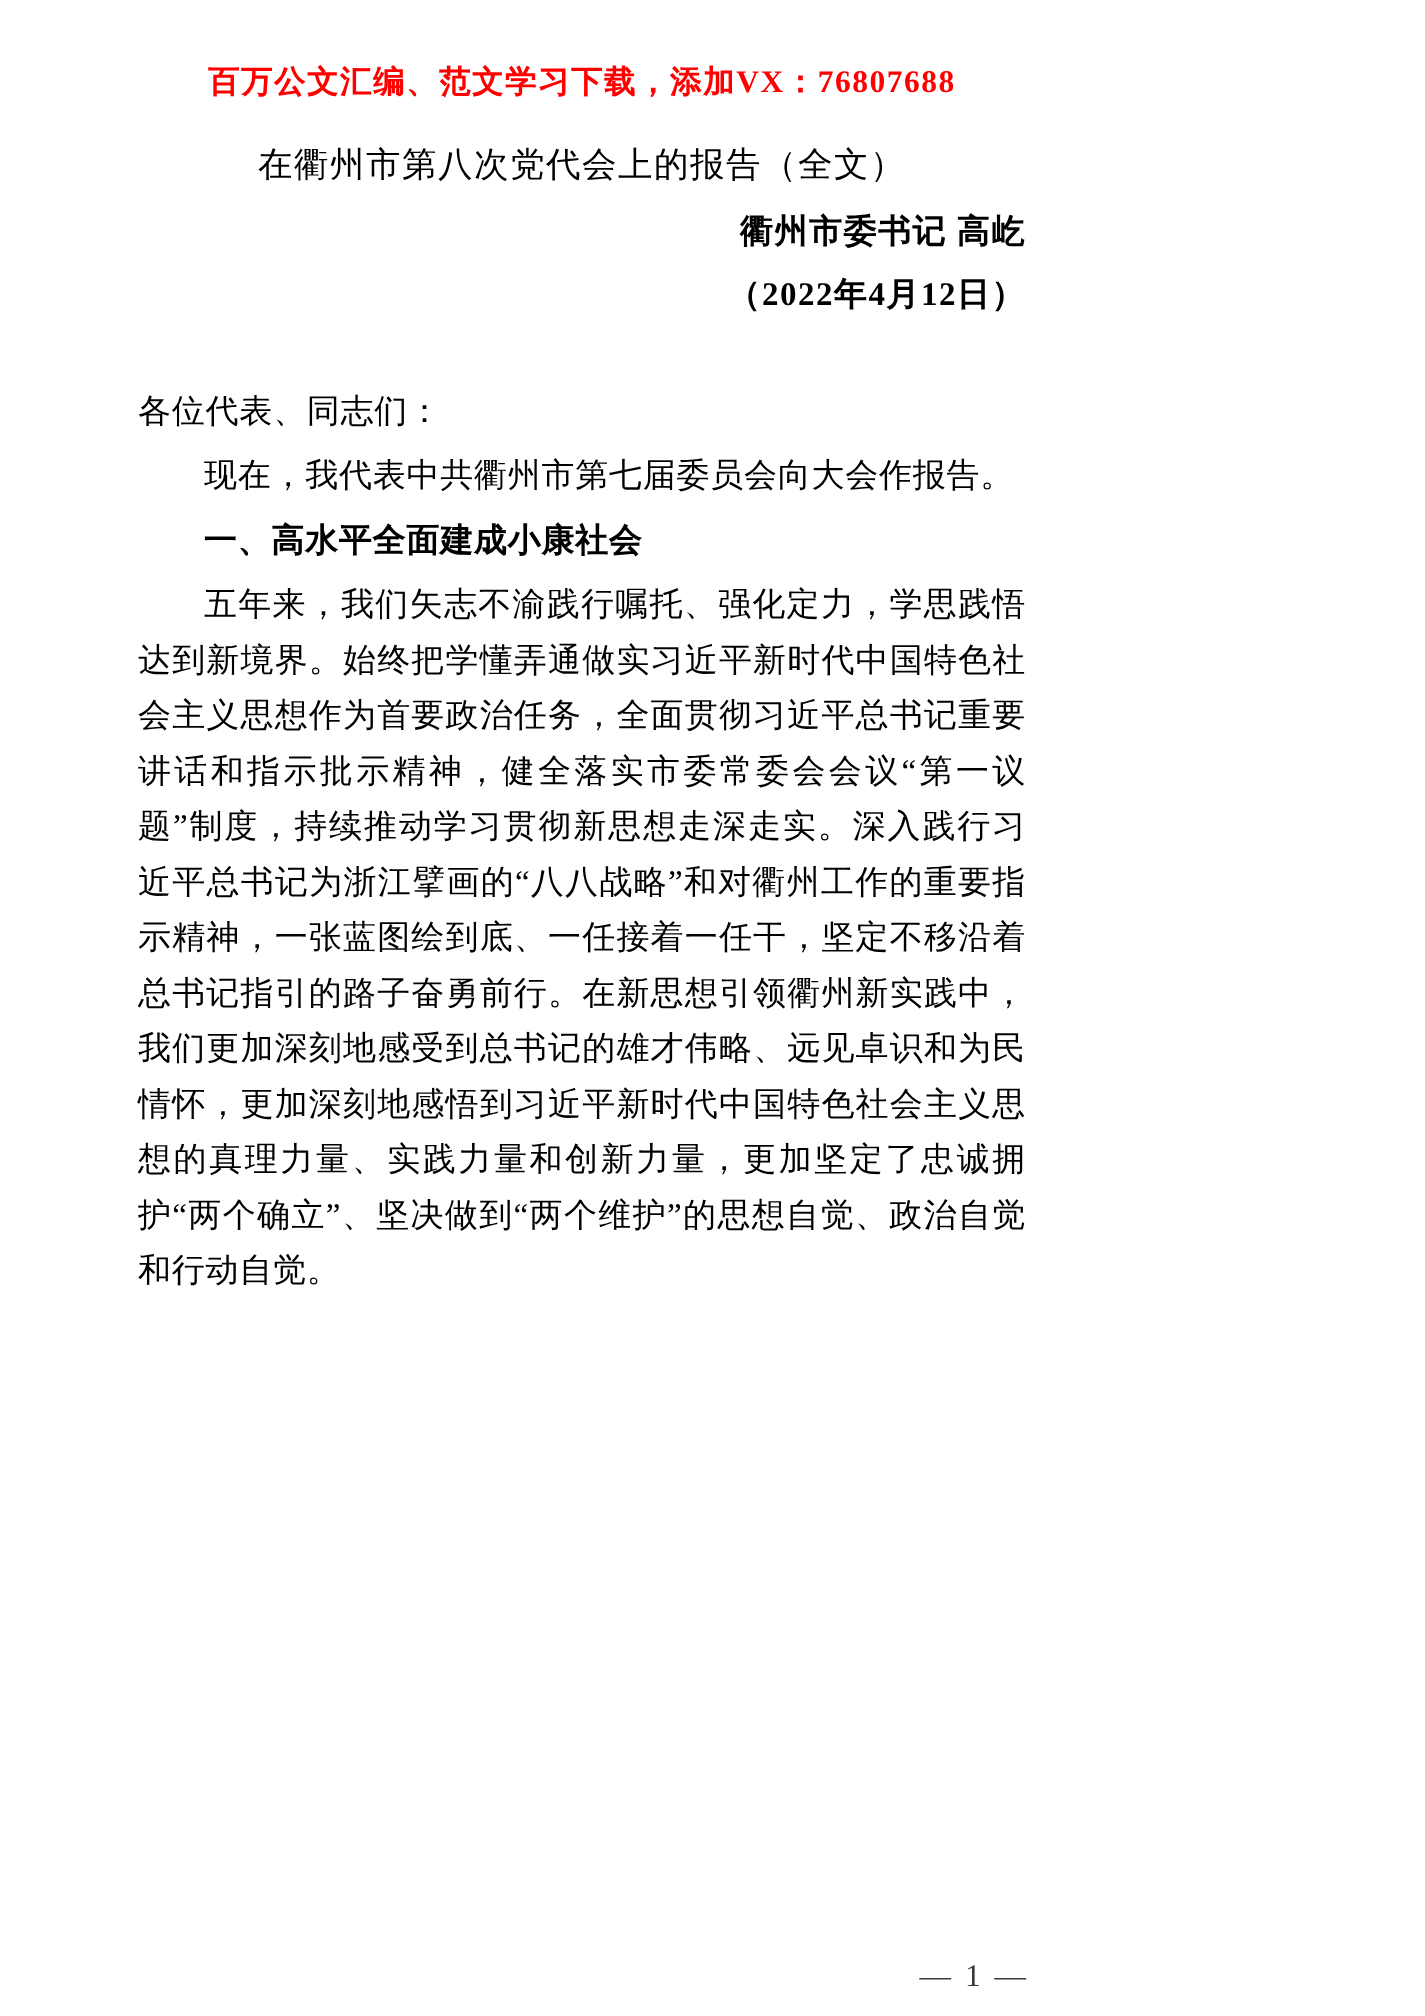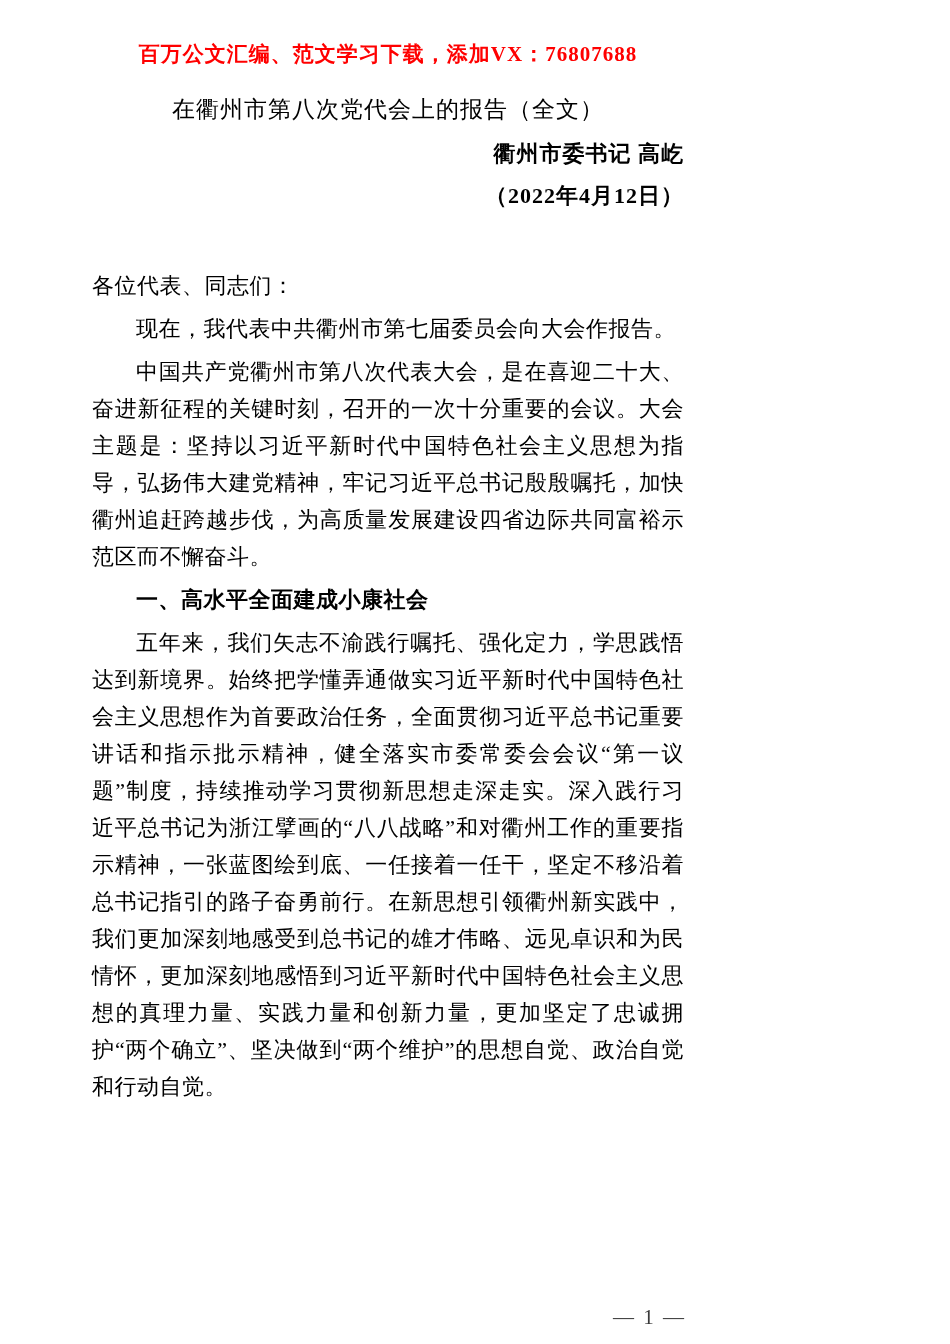--- a/index.html
+++ b/index.html
@@ -38,21 +38,21 @@
     letter-spacing: 1px;
   }
   .doc-subtitle {
     text-align: right;
     font-size: 22px;
     font-weight: bold;
     margin: 0 0 12px 0;
     letter-spacing: 1px;
   }
   .doc-body {
-    margin-top: 56px;
+    margin-top: 44px;
     font-size: 22px;
     line-height: 37px;
     text-align: justify;
     letter-spacing: 0.5px;
   }
   .doc-body p {
     margin: 0 0 6px 0;
     text-indent: 2em;
   }
   .doc-body p.no-indent {
@@ -79,20 +79,19 @@
 
   <h1 class="doc-title">在衢州市第八次党代会上的报告（全文）</h1>
 
   <div class="doc-subtitle">衢州市委书记 高屹</div>
 
   <div class="doc-subtitle">（2022年4月12日）</div>
 
   <div class="doc-body">
     <p class="no-indent">各位代表、同志们：</p>
     <p>现在，我代表中共衢州市第七届委员会向大会作报告。</p>
-    <p>中国共产党衢州市第八次代表大会，是在喜迎二十大、奋进新征程的关键时刻，召开的一次十分重要的会议。大会主题是：坚持以习近平新时代中国特色社会主义思想为指导，弘扬伟大建党精神，牢记习近平总书记殷殷嘱托，加快衢州追赶跨越步伐，为高质量发展建设四省边际共同富裕示范区而不懈奋斗。</p>
     <p class="section-heading">一、高水平全面建成小康社会</p>
     <p>五年来，我们矢志不渝践行嘱托、强化定力，学思践悟达到新境界。始终把学懂弄通做实习近平新时代中国特色社会主义思想作为首要政治任务，全面贯彻习近平总书记重要讲话和指示批示精神，健全落实市委常委会会议“第一议题”制度，持续推动学习贯彻新思想走深走实。深入践行习近平总书记为浙江擘画的“八八战略”和对衢州工作的重要指示精神，一张蓝图绘到底、一任接着一任干，坚定不移沿着总书记指引的路子奋勇前行。在新思想引领衢州新实践中，我们更加深刻地感受到总书记的雄才伟略、远见卓识和为民情怀，更加深刻地感悟到习近平新时代中国特色社会主义思想的真理力量、实践力量和创新力量，更加坚定了忠诚拥护“两个确立”、坚决做到“两个维护”的思想自觉、政治自觉和行动自觉。</p>
   </div>
 
   <div class="page-footer">— 1 —</div>
 
 </div>
 
 </body></html>

